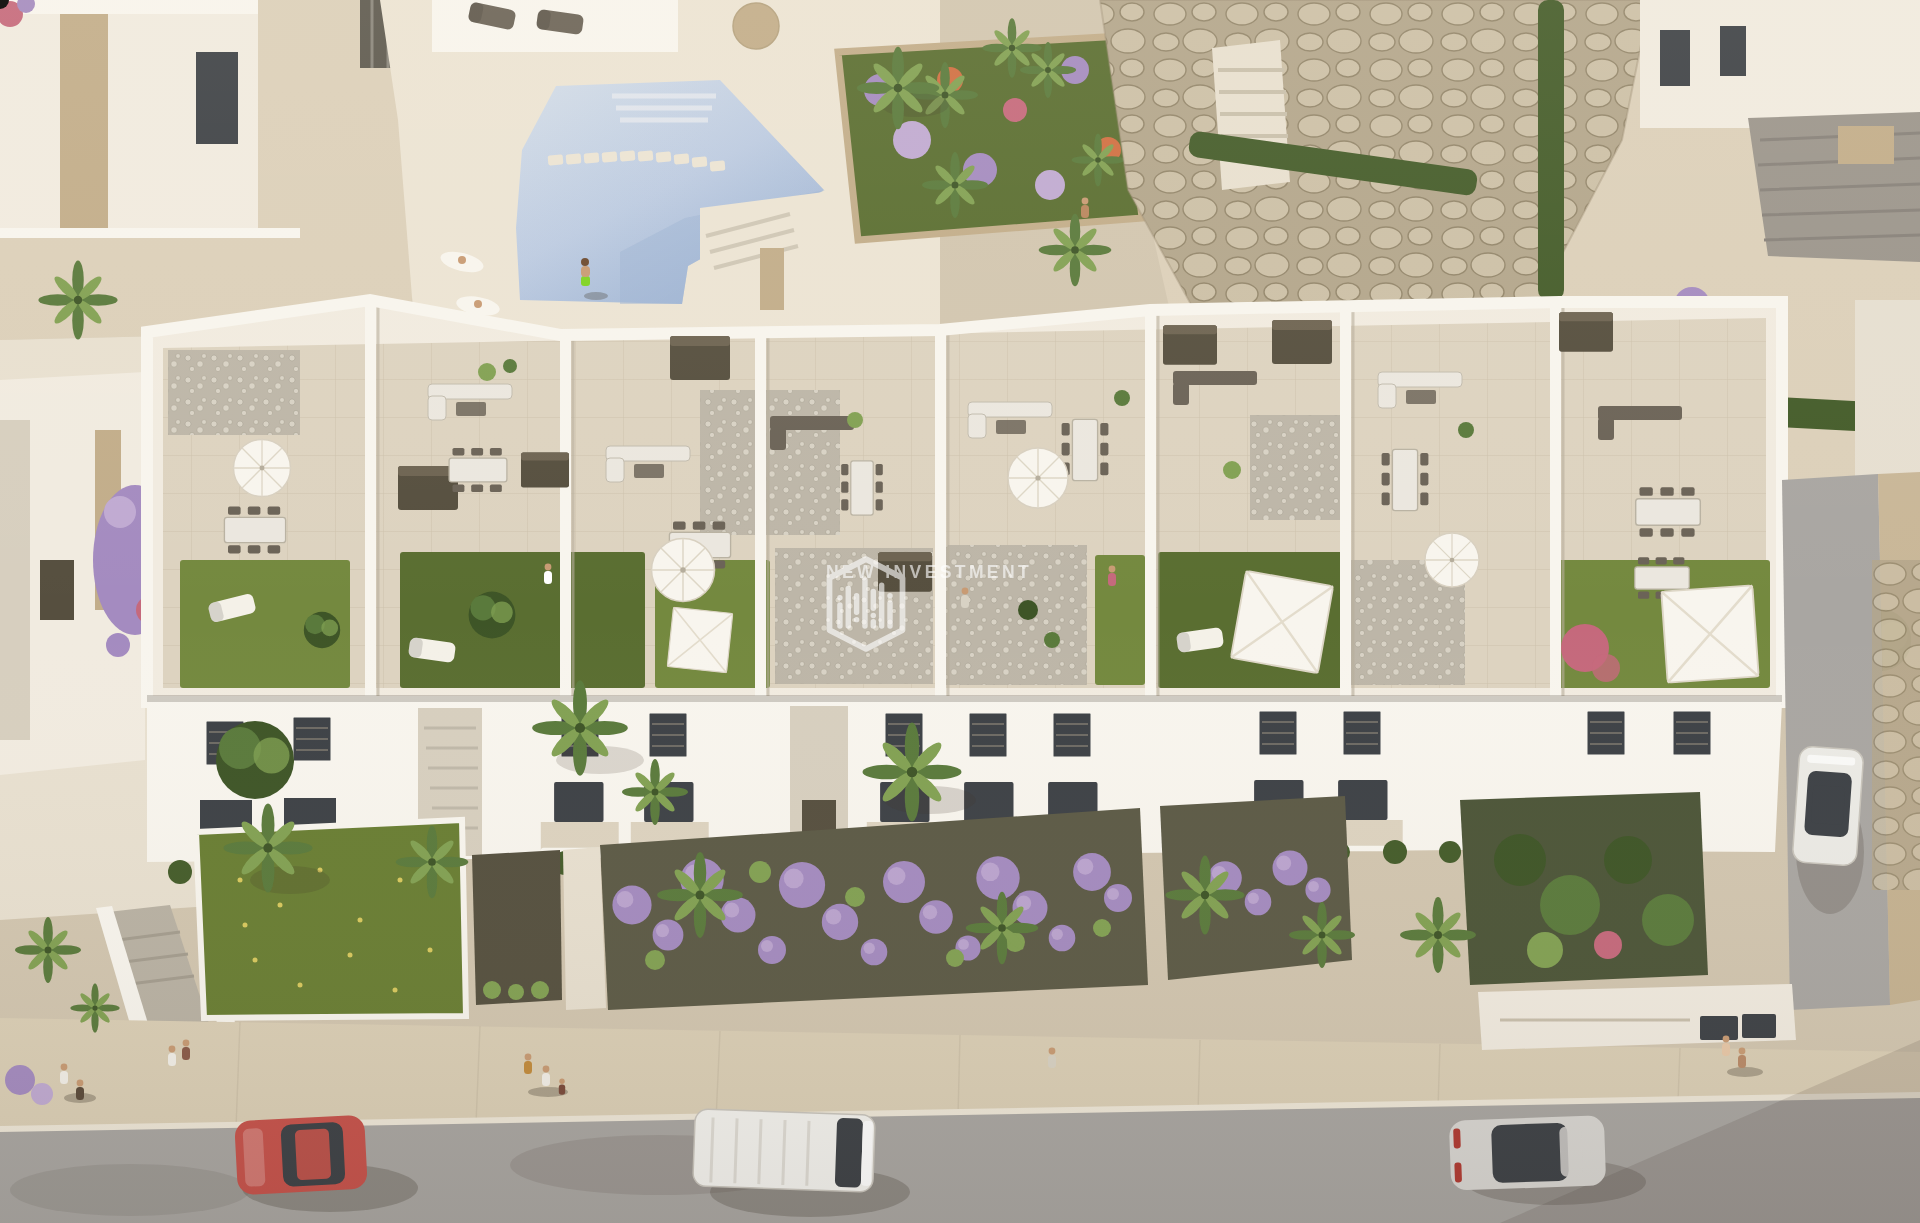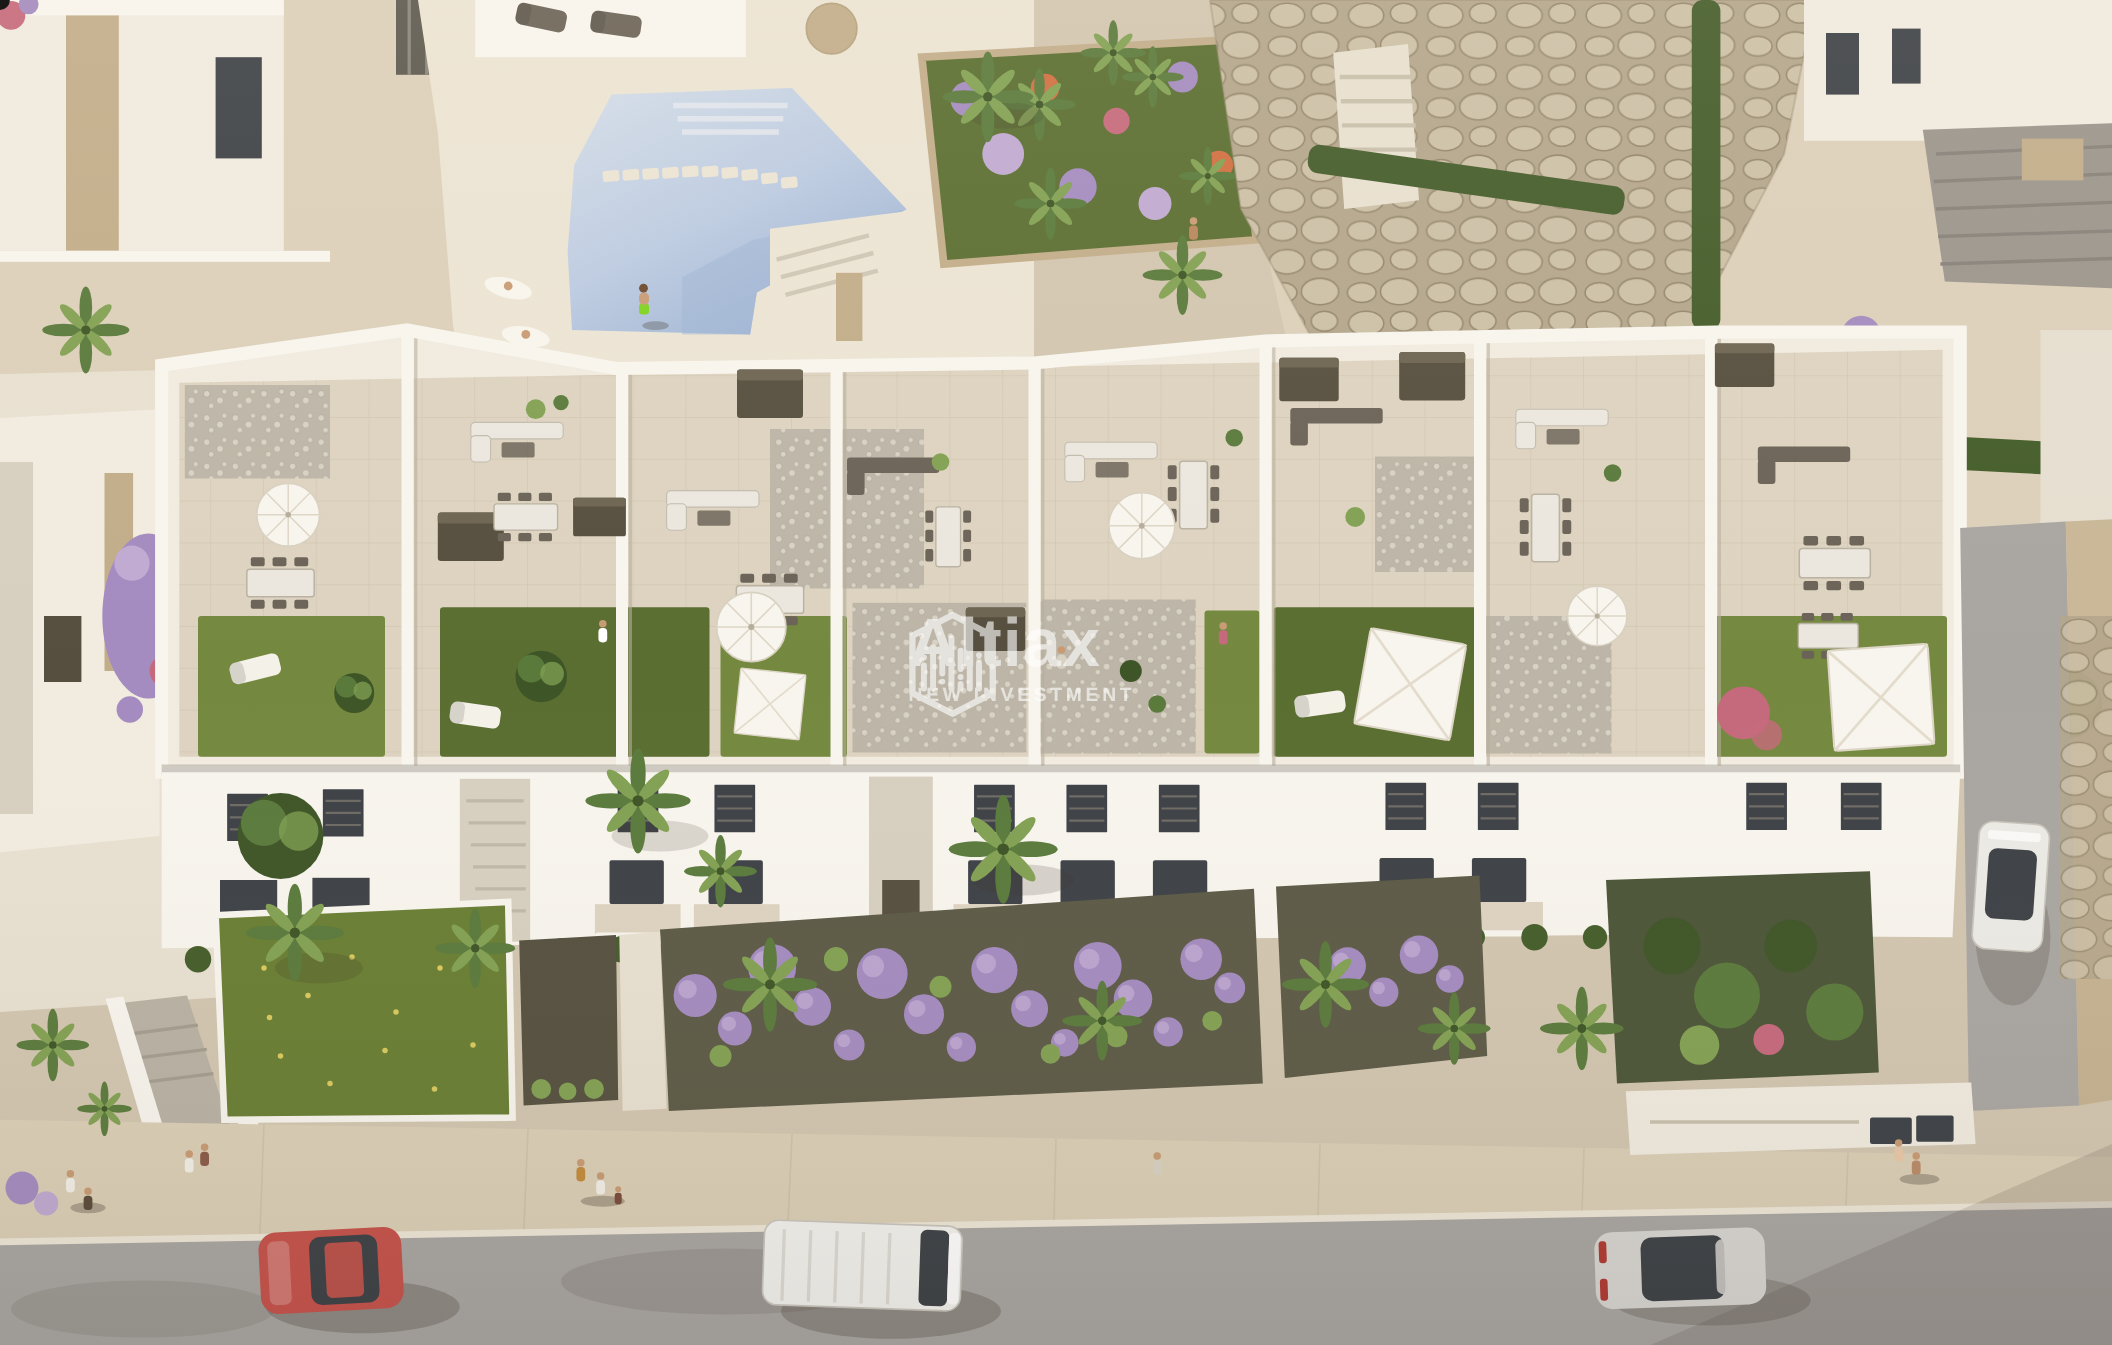--- a/index.html
+++ b/index.html
@@ -603,17 +603,16 @@
     <circle cx="29" cy="61" r="2.6" fill="currentColor"></circle>
     <line class="bar" x1="37" y1="23" x2="37" y2="67"></line>
     <line class="bar" x1="45" y1="34" x2="45" y2="50"></line>
     <circle cx="45" cy="57" r="2.6" fill="currentColor"></circle>
     <line class="bar" x1="45" y1="63" x2="45" y2="67"></line>
     <line class="bar" x1="53" y1="28" x2="53" y2="67"></line>
     <line class="bar" x1="61" y1="45" x2="61" y2="67"></line>
     <circle cx="61" cy="38" r="2.6" fill="currentColor"></circle>
   </svg>
   <div class="wm-text">
-    <div class="wm-brand">Altiax</div>
     <div class="wm-tagline">NEW INVESTMENT</div>
   </div>
 </div>
 </div>
 
 </body></html>

